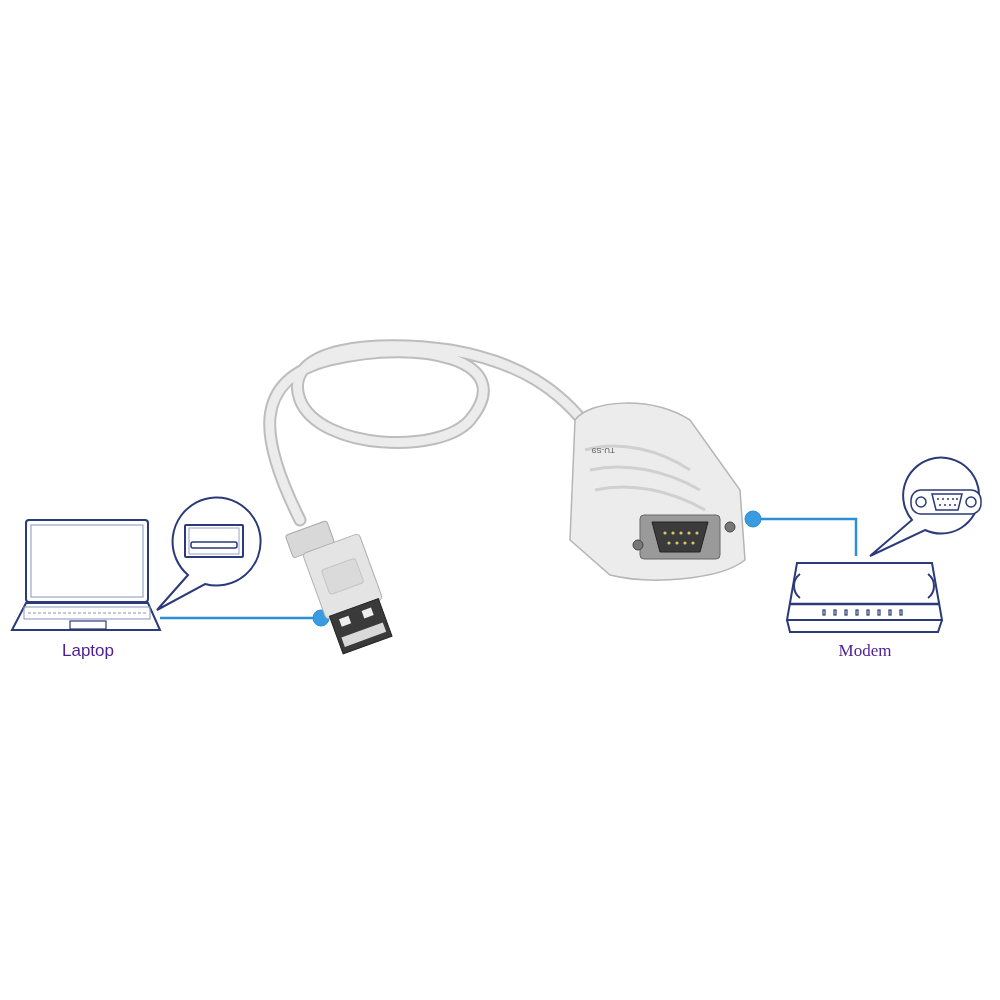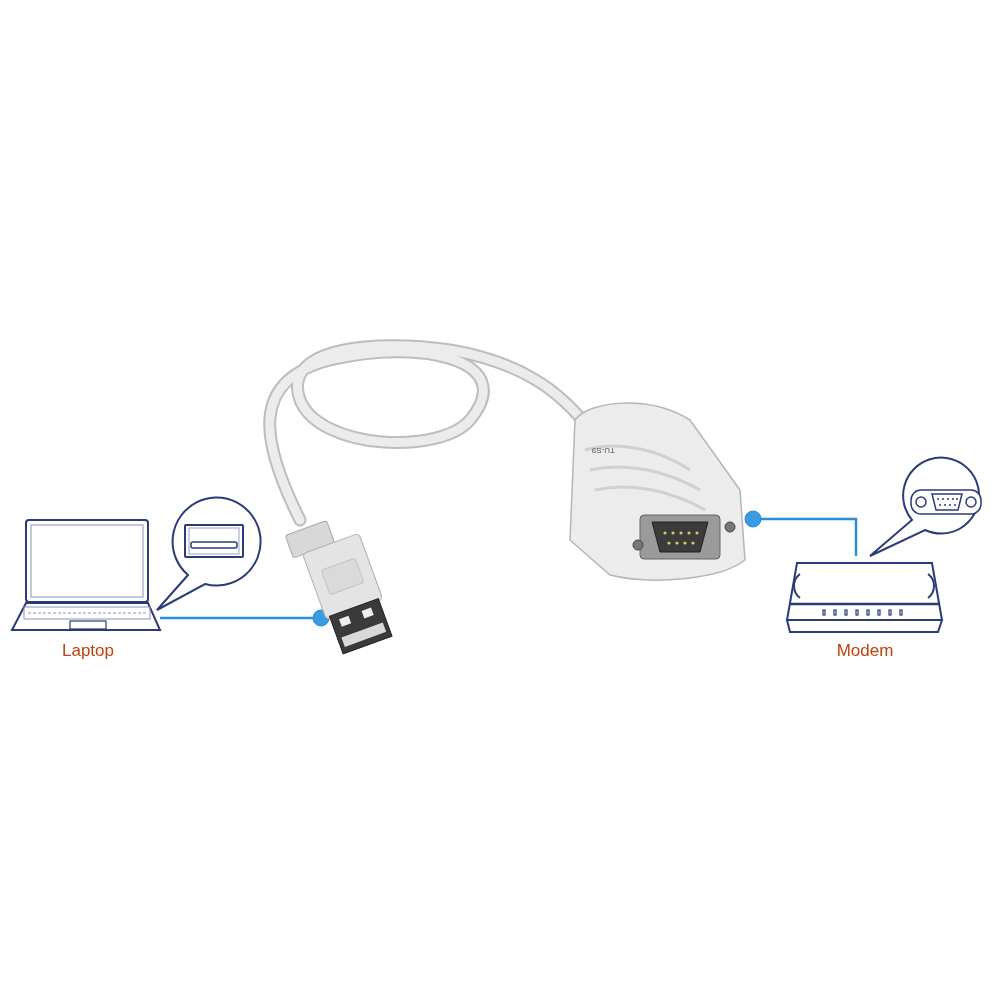--- a/index.html
+++ b/index.html
@@ -1,19 +1,19 @@
 <!DOCTYPE html>
 <html><head>
 <meta charset="utf-8">
 <style>
   html, body { margin: 0; padding: 0; background: #ffffff; }
   body { width: 1000px; height: 1000px; position: relative; overflow: hidden;
          font-family: "Liberation Sans", sans-serif; }
   svg { position: absolute; left: 0; top: 0; }
-  .label { position: absolute; font-size: 17px; color: #c2410c;
+  .label { position: absolute; font-size: 17px; color: #4c1d95;
            font-family: "Liberation Sans", sans-serif; transform: translateX(-50%); }
 </style>
 </head>
 <body>
 
 <svg width="1000" height="1000" viewBox="0 0 1000 1000">
 
   <g stroke="#2b3a78" fill="none" stroke-width="2">
     <rect x="26" y="520" width="122" height="82" rx="3"></rect>
     <rect x="31" y="525" width="112" height="72" stroke-width="1" stroke="#8a93bd"></rect>
@@ -116,13 +116,13 @@
         <circle cx="940" cy="505" r="1"></circle>
           <circle cx="945" cy="505" r="1"></circle>
           <circle cx="950" cy="505" r="1"></circle>
           <circle cx="955" cy="505" r="1"></circle>
       </g>
     </g>
   </g>
 </svg>
 
 <div class="label" style="left:88px; top:641px;">Laptop</div>
-<div class="label" style="left:865px; top:641px;">Modem</div>
+<div class="label" style="left:865px; top:641px;font-family:Liberation Serif, serif;">Modem</div>
 
 </body></html>

